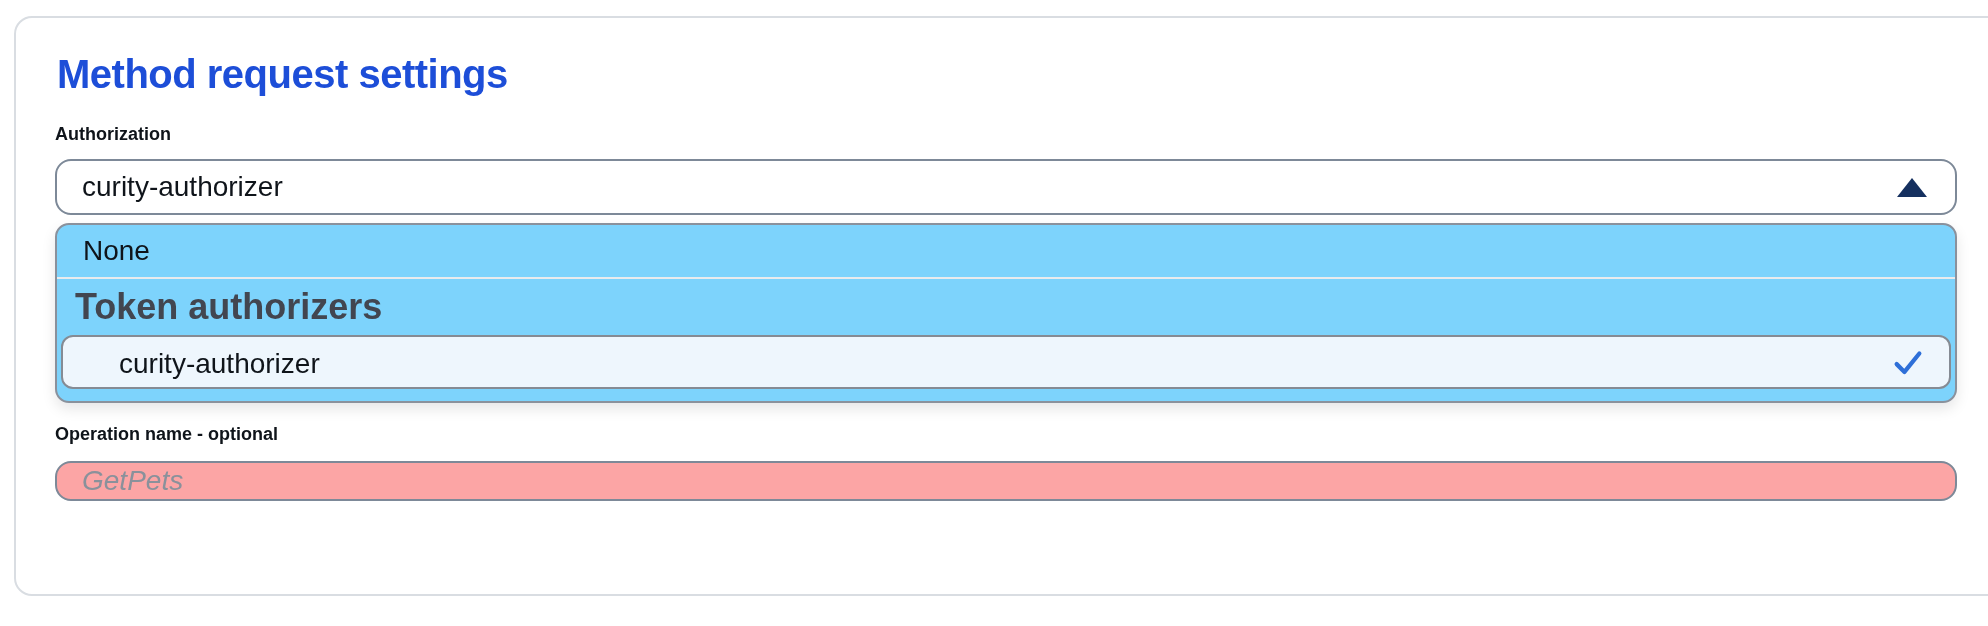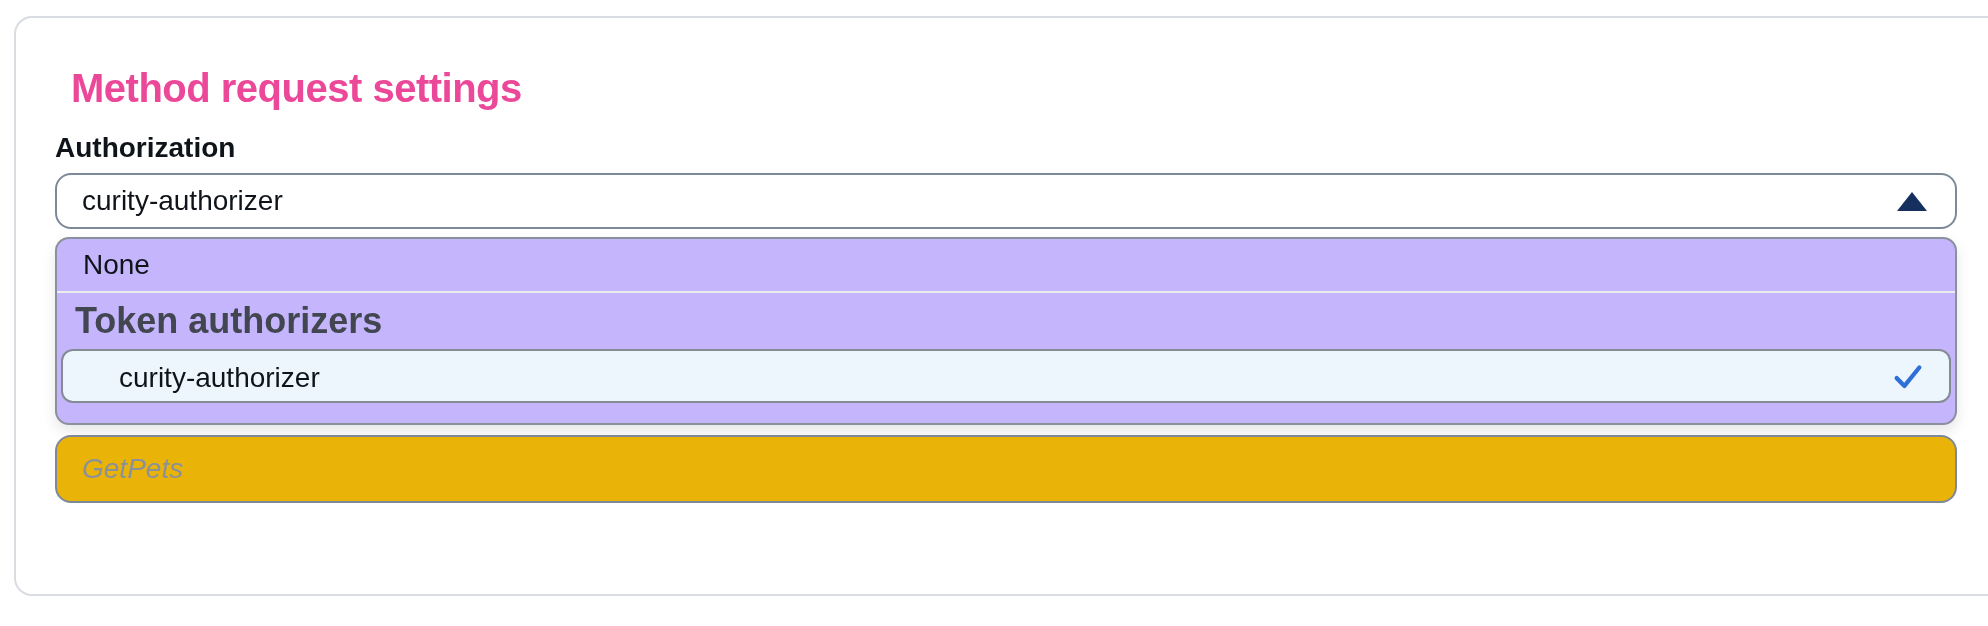--- a/index.html
+++ b/index.html
@@ -21,30 +21,30 @@
     background: #ffffff;
     border: 2px solid #d9dde2;
     border-radius: 18px;
     box-sizing: border-box;
   }
   .card-content {
     padding: 30px 0 0 39px;
     width: 1902px;
   }
   .card-title {
-    margin: 16px;
+    margin: 2px;
     font-size: 40px;
     line-height: 48px;
     font-weight: 700;
     letter-spacing: -0.5px;
-    color: #ec4899;
+    color: #1d4ed8;
   }
   .field-label {
     margin-top: 19px;
-    font-size: 28px;
+    font-size: 18px;
     line-height: 34px;
     font-weight: 700;
     color: #0f141a;
   }
   
   .select-control {
     position: relative;
     margin-top: 8px;
     height: 56px;
     box-sizing: border-box;
@@ -70,25 +70,25 @@
     height: 0;
     border-left: 15px solid transparent;
     border-right: 15px solid transparent;
     border-bottom: 19px solid #15305f;
   }
   
   .dropdown-panel {
     margin-top: 8px;
     width: 1902px;
     box-sizing: border-box;
-    background: #c4b5fd;
+    background: #7dd3fc;
     border: 2px solid #8a919c;
     border-radius: 14px;
     box-shadow: 0 6px 14px rgba(0, 7, 22, 0.10);
-    padding-bottom: 20px;
+    padding-bottom: 12px;
     overflow: hidden;
   }
   .dropdown-option {
     height: 52px;
     line-height: 52px;
     padding-left: 26px;
     font-size: 28px;
     color: #0f141a;
     cursor: pointer;
   }
@@ -121,23 +121,23 @@
     top: 50%;
     transform: translateY(-50%);
     width: 34px;
     height: 34px;
   }
   
   .text-input {
     display: block;
     margin-top: 10px;
     width: 1902px;
-    height: 68px;
+    height: 40px;
     box-sizing: border-box;
-    background: #eab308;
+    background: #fca5a5;
     border: 2px solid #7d8998;
     border-radius: 16px;
     padding: 0 25px;
     font-size: 28px;
     font-family: "Liberation Sans", "DejaVu Sans", sans-serif;
     color: #0f141a;
     outline: none;
   }
   .text-input::placeholder {
     color: #8a919b;
@@ -165,17 +165,18 @@
       <div class="dropdown-option">None</div>
       <div class="dropdown-group-header">Token authorizers</div>
       <div class="dropdown-option selected">
         <span>curity-authorizer</span>
         <svg class="check-icon" viewBox="0 0 24 24" fill="none">
           <path d="M4 13.5 L9.5 19 L20 6" stroke="#2e6fd8" stroke-width="3" stroke-linecap="round" stroke-linejoin="round" fill="none"></path>
         </svg>
       </div>
     </div>
 
+    <div class="field-label op-label">Operation name - optional</div>
 
     <input class="text-input" type="text" placeholder="GetPets" style="">
 
   </div>
 </div>
 
 </body></html>

